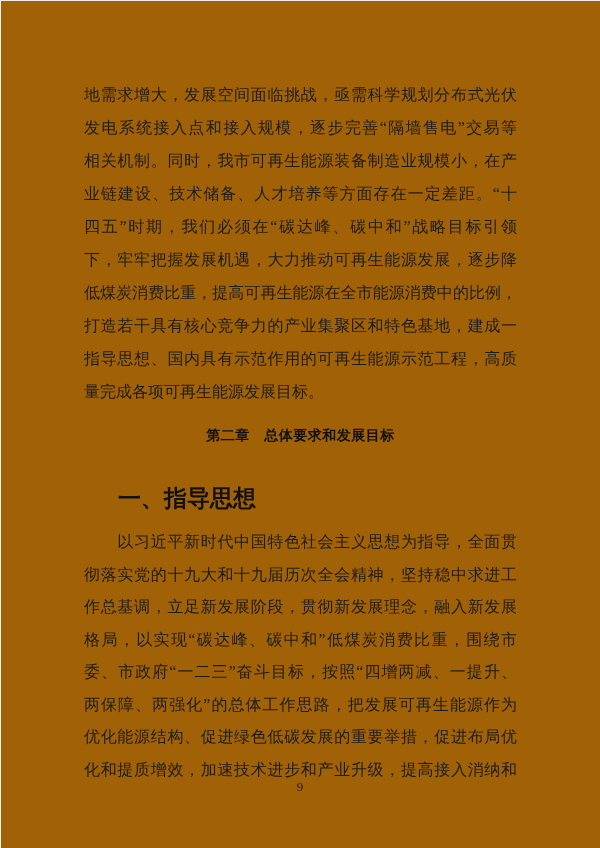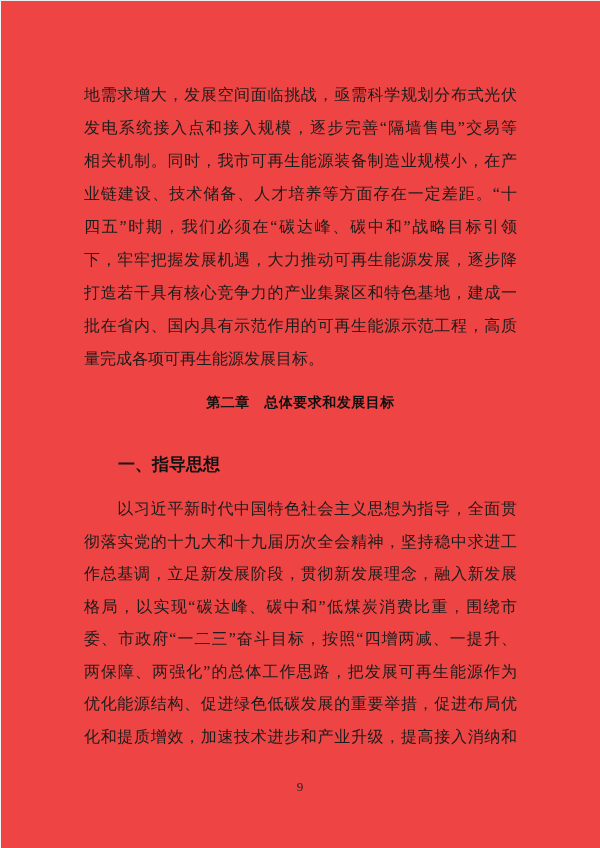--- a/index.html
+++ b/index.html
@@ -4,21 +4,21 @@
 <style>
   html, body {
     margin: 0;
     padding: 0;
     background: #ffffff;
   }
   .page {
     position: relative;
     width: 600px;
     height: 848px;
-    background: #ef4444;
+    background: #a16207;
     overflow: hidden;
     box-shadow: inset 0 1px 0 #ededed, inset 1px 0 0 #f4f4f4;
   }
   .content {
     position: absolute;
     left: 84px;
     top: 78px;
     width: 433px;
   }
   .para { margin: 0; padding: 0; }
@@ -48,21 +48,21 @@
     line-height: 26px;
     letter-spacing: 0.5px;
     text-align: center;
     color: #111111;
   }
   .section {
     margin: 40px 0 0 0;
     padding-left: 34px;
     font-family: "Liberation Sans", "DejaVu Sans", sans-serif;
     font-weight: bold;
-    font-size: 17px;
+    font-size: 23px;
     line-height: 20px;
     color: #111111;
   }
   .para-2 {
     margin-top: 18px;
   }
   .page-number {
     position: absolute;
     top: 779px;
     left: 0;
@@ -79,22 +79,23 @@
 <div class="page">
   <div class="content">
 
     <div class="para para-1 align-last-left">
         <div class="text-line">地需求增大，发展空间面临挑战，亟需科学规划分布式光伏</div>
         <div class="text-line">发电系统接入点和接入规模，逐步完善“隔墙售电”交易等</div>
         <div class="text-line">相关机制。同时，我市可再生能源装备制造业规模小，在产</div>
         <div class="text-line">业链建设、技术储备、人才培养等方面存在一定差距。“十</div>
         <div class="text-line">四五”时期，我们必须在“碳达峰、碳中和”战略目标引领</div>
         <div class="text-line">下，牢牢把握发展机遇，大力推动可再生能源发展，逐步降</div>
+        <div class="text-line">低煤炭消费比重，提高可再生能源在全市能源消费中的比例，</div>
         <div class="text-line">打造若干具有核心竞争力的产业集聚区和特色基地，建成一</div>
-        <div class="text-line">批在省内、国内具有示范作用的可再生能源示范工程，高质</div>
+        <div class="text-line">指导思想、国内具有示范作用的可再生能源示范工程，高质</div>
         <div class="text-line">量完成各项可再生能源发展目标。</div>
       </div>
 
     <h1 class="chapter">第二章　总体要求和发展目标</h1>
 
     <h2 class="section">一、指导思想</h2>
 
     <div class="para para-2">
         <div class="text-line">　　以习近平新时代中国特色社会主义思想为指导，全面贯</div>
         <div class="text-line">彻落实党的十九大和十九届历次全会精神，坚持稳中求进工</div>

